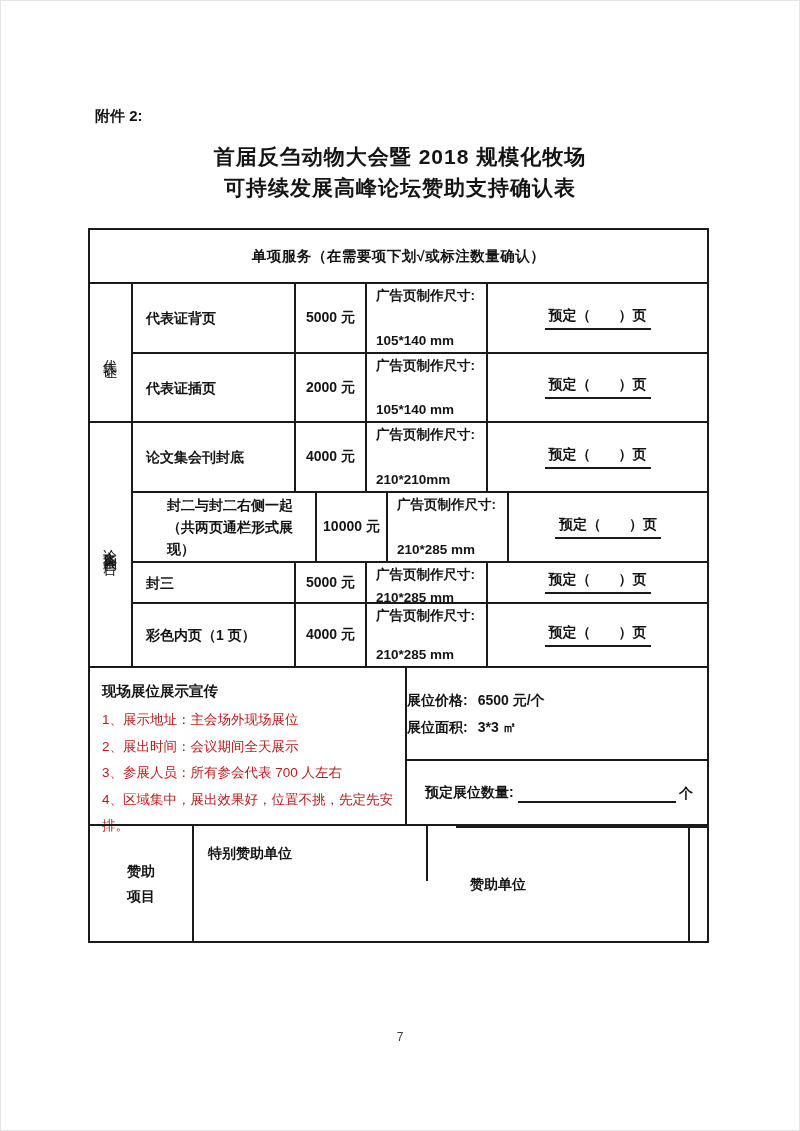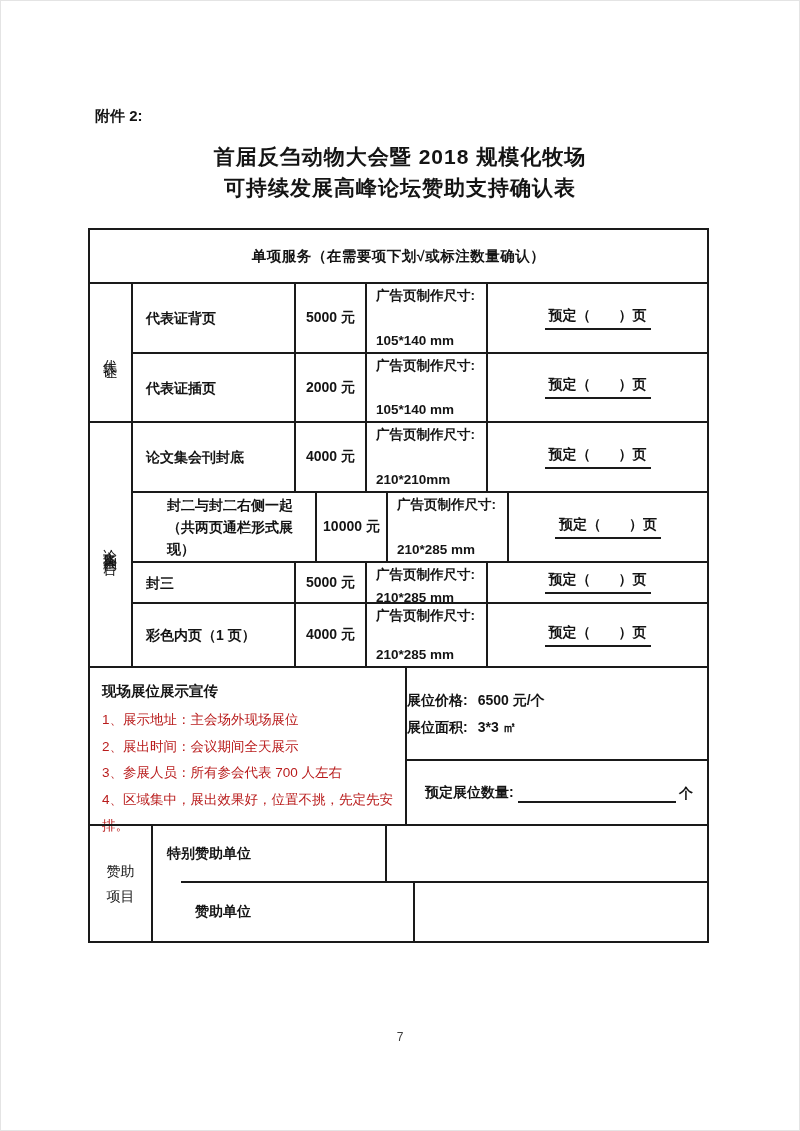--- a/index.html
+++ b/index.html
@@ -82,24 +82,24 @@
     padding:0 14px 0 18px; font-weight:bold;
   }
   .qty-line {
     flex:1; height:1px; border-bottom:2px solid #1a1a1a;
     position:relative; top:9px; margin-left:4px;
   }
   .qty-unit { margin-left:3px; position:relative; top:1px; }
   
   .t-sponsor { display:flex; height:117px; }
   .sp-label {
-    width:63px; display:flex; align-items:center; justify-content:center;
-    font-weight:normal; white-space:pre-line; text-align:center; line-height:25px;
-  }
-  .sp-rows { flex:1; display:flex; flex-direction:column; }
+    width:104px; display:flex; align-items:center; justify-content:center;
+    font-weight:bold; white-space:pre-line; text-align:center; line-height:25px;
+  }
+  .sp-rows { flex:1; display:flex; flex-direction:row; }
   .sp-row { display:flex; }
   .sp-r1 { height:55px; } .sp-r2 { flex:1;margin-left:28px; }
   .sp-name {
     width:234px; display:flex; align-items:center; padding-left:14px;
     font-weight:bold;
   }
   .sp-empty { flex:1; }
   .page-number {
     position:absolute; left:0; top:1030px; width:100%;
     text-align:center; font-size:12px; color:#3d3d3d;

